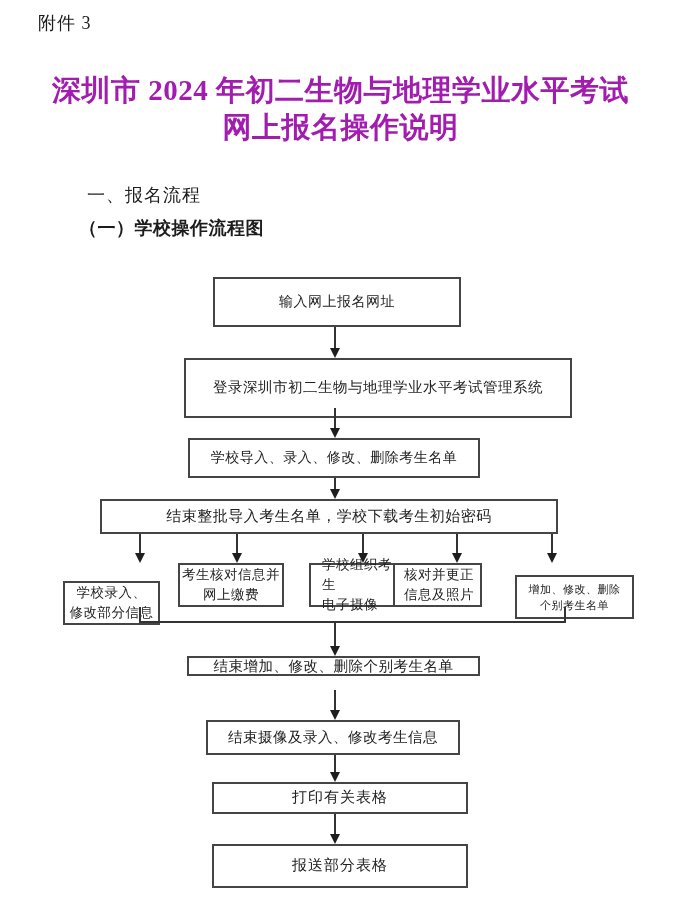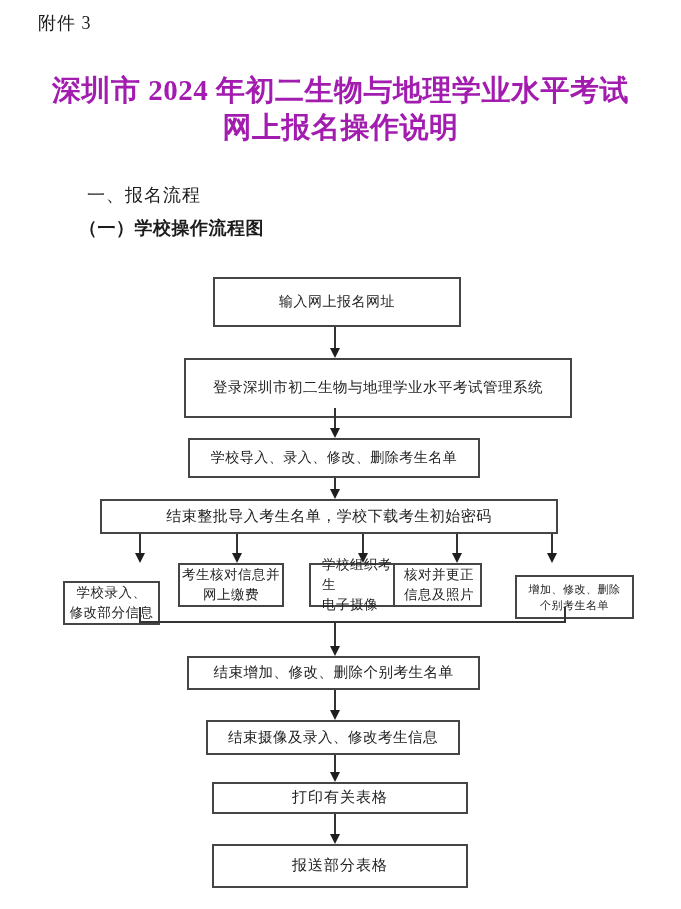--- a/index.html
+++ b/index.html
@@ -33,21 +33,21 @@
   .b2  { left:152px; top:358px; width:388px; height:60px; font-size:14.5px;margin-left:32px; }
   .b3  { left:188px; top:438px; width:292px; height:40px; }
   .b4  { left:100px; top:499px; width:458px; height:35px; font-size:15px; }
   .b5a { left:63px;  top:563px; width:97px;  height:44px; font-size:13.5px; line-height:1.5;margin-top:18px; }
   .b5b { left:178px; top:563px; width:106px; height:44px; font-size:13.5px; line-height:1.5; }
   .b5c { left:309px; top:563px; width:97px;  height:44px; font-size:13.5px; line-height:1.5;
          justify-content:flex-start; text-align:left; padding-left:11px; }
   .b5d { left:393px; top:563px; width:89px;  height:44px; font-size:13.5px; line-height:1.5;
          justify-content:flex-start; text-align:left; padding-left:9px; }
   .b5e { left:515px; top:563px; width:119px; height:44px; font-size:11px; line-height:1.5;margin-top:12px; }
-  .b6  { left:187px; top:656px; width:293px; height:34px; font-size:14.5px; }
+  .b6  { left:187px; top:656px; width:293px; height:20px; font-size:14.5px; }
   .b7  { left:206px; top:720px; width:254px; height:35px; font-size:14.5px; }
   .b8  { left:212px; top:782px; width:256px; height:32px; font-size:15px; letter-spacing:1px; }
   .b9  { left:212px; top:844px; width:256px; height:44px; font-size:15px; letter-spacing:1px; }
 
   
   .vline { position:absolute; width:2px; background:#333333; }
   .hline { position:absolute; height:2px; background:#333333; }
   .arrow { position:absolute; width:2px; background:#333333; }
   .arrow::after {
     content:""; position:absolute; left:-4.5px; bottom:-10px; width:0; height:0;

